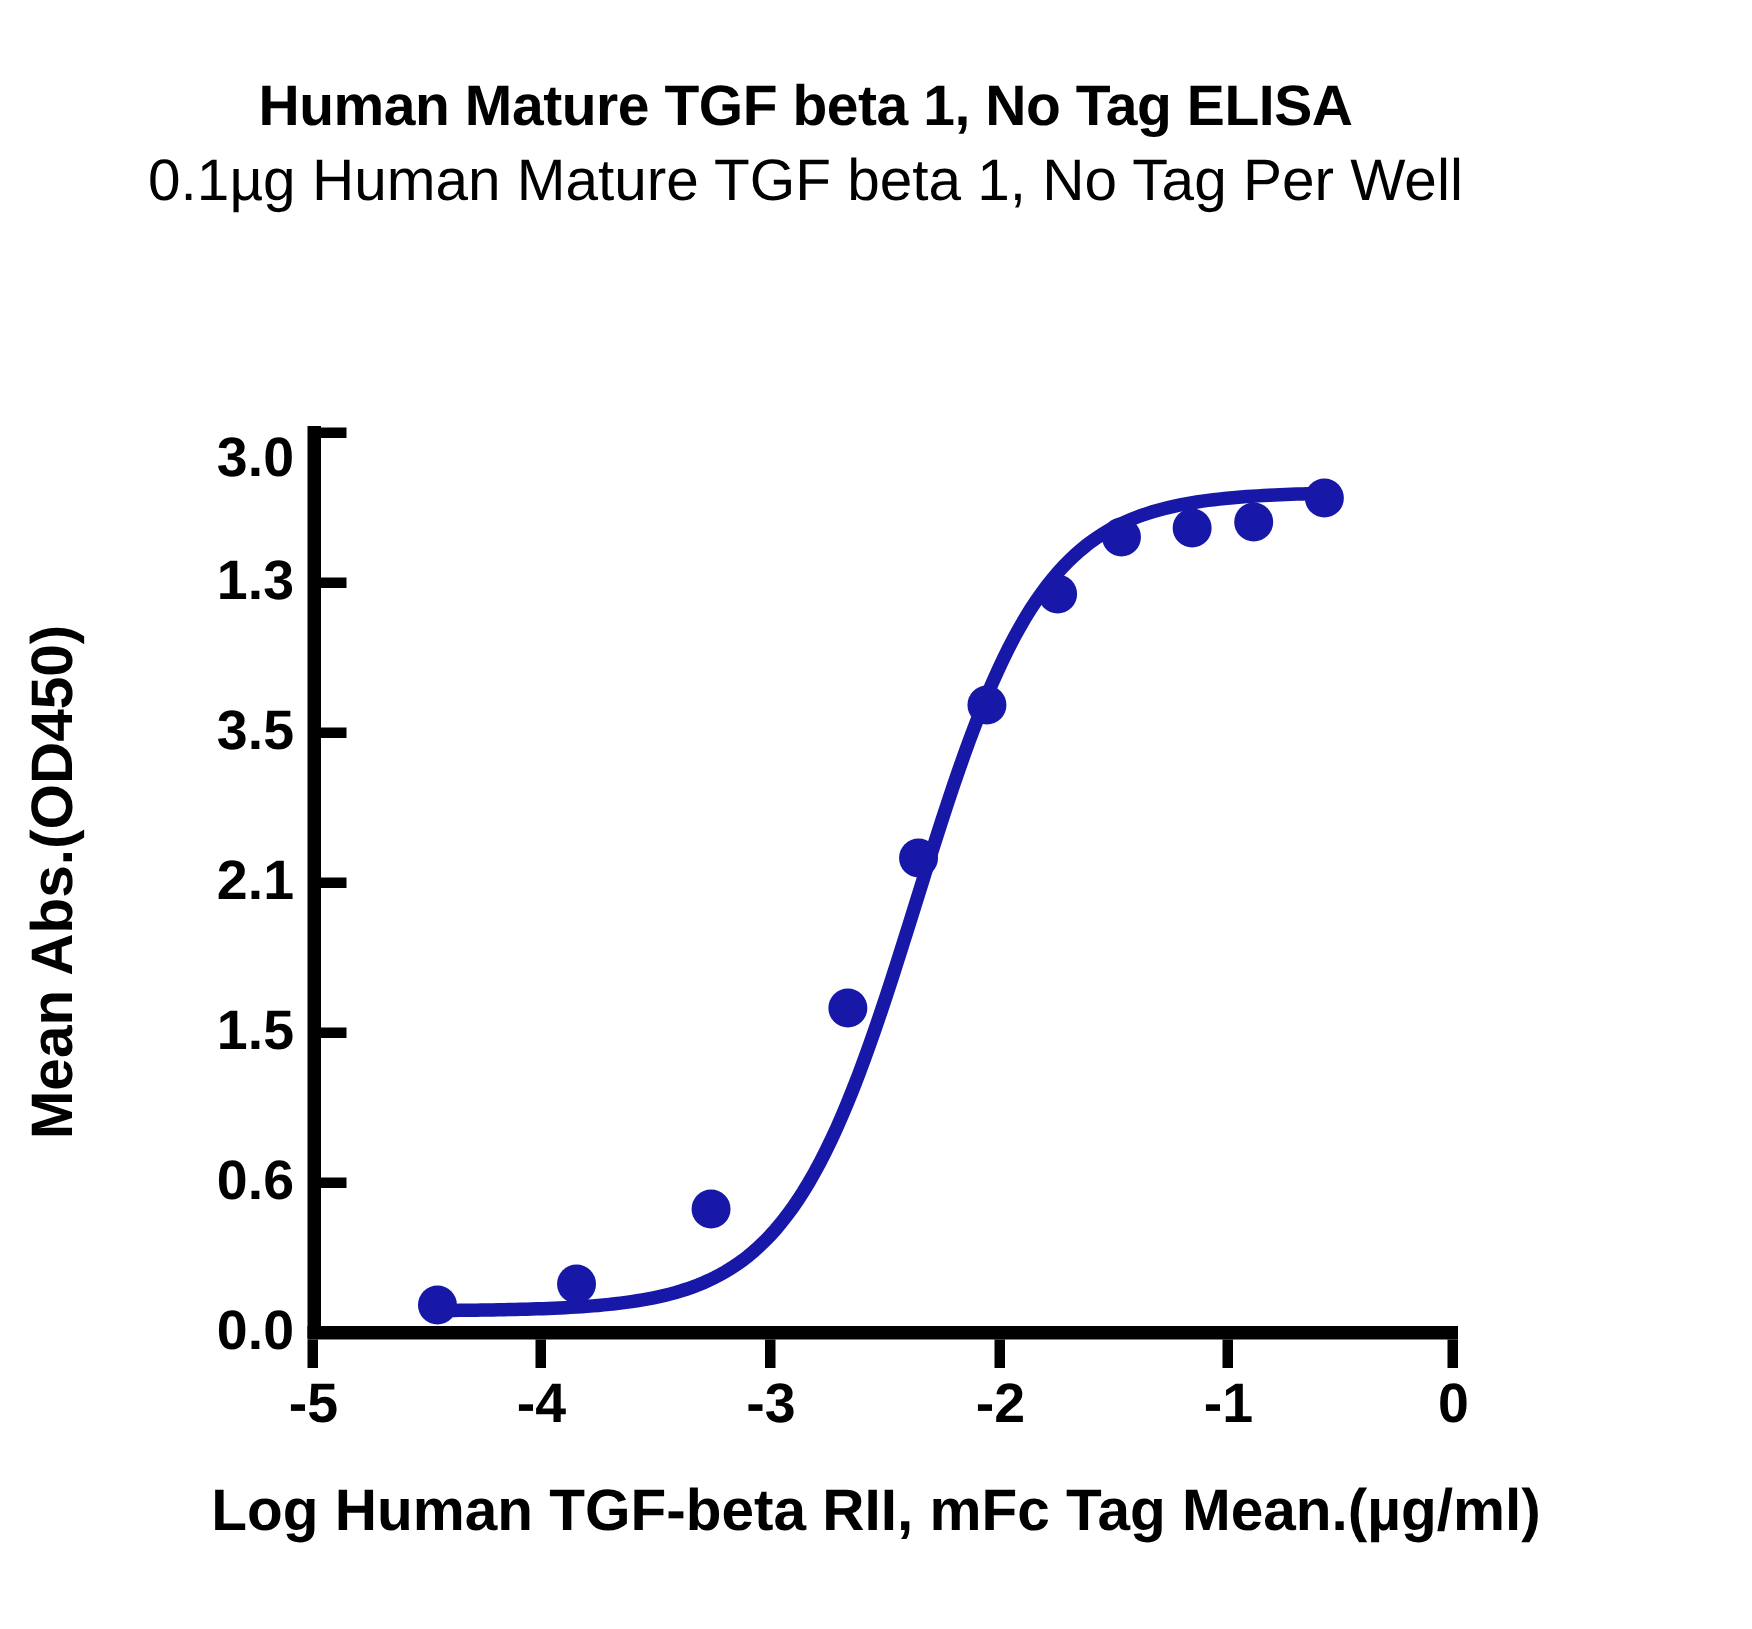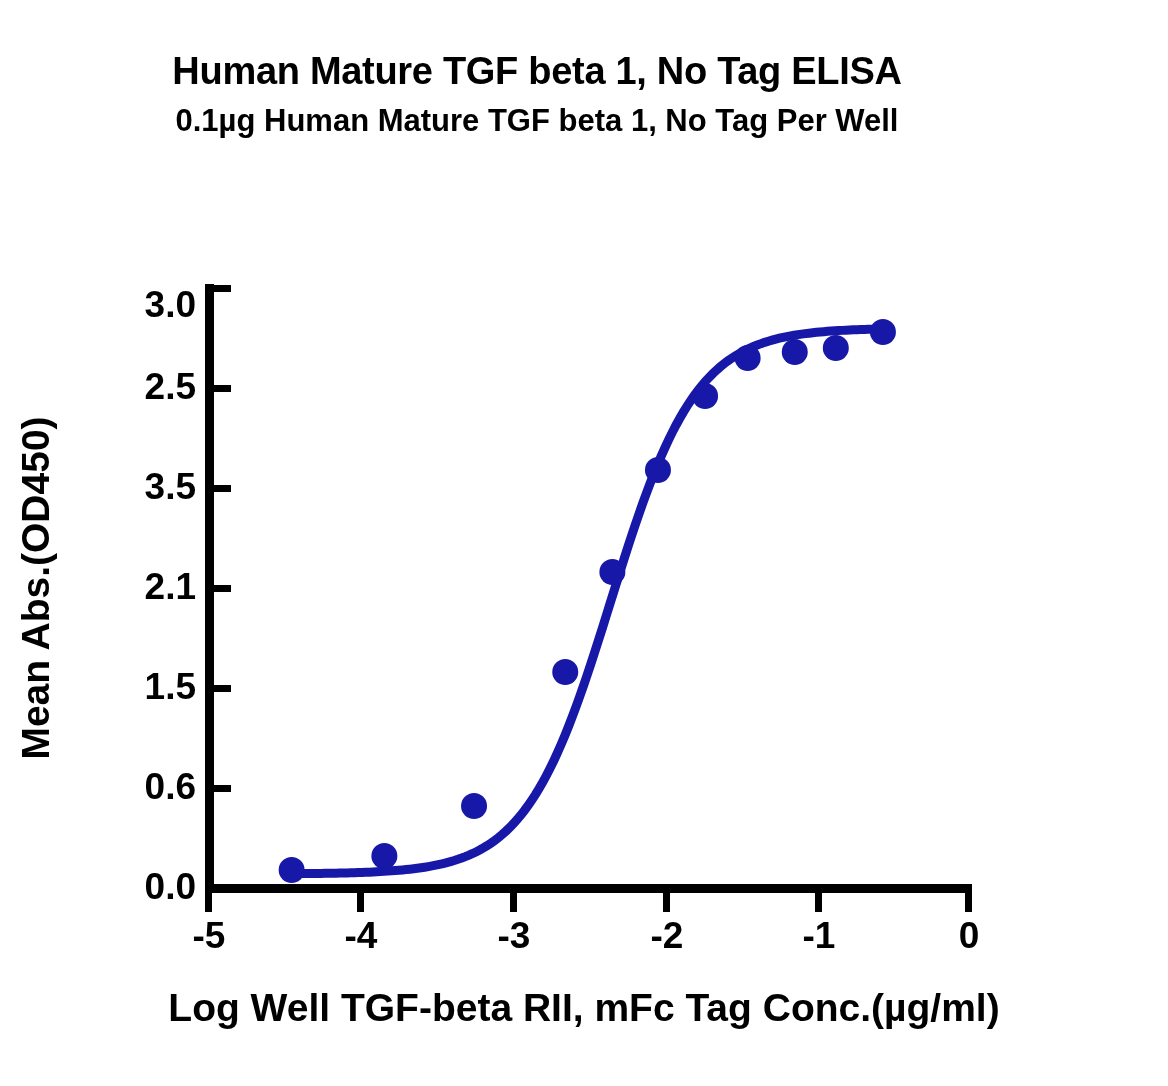--- a/index.html
+++ b/index.html
@@ -26,22 +26,22 @@
     text-align: center;
   }
   #chart-title {
     font-size: 38px;
     font-weight: bold;
     letter-spacing: -0.3px;
     line-height: 46px;
     white-space: nowrap;
   }
   #chart-subtitle {
-    font-size: 31px;
-    font-weight: bold;
+    font-size: 39px;
+    font-weight: normal;
     line-height: 40px;
     margin-top: 7px;
     white-space: nowrap;
   }
   #y-axis-line {
     position: absolute;
     left: 205px; top: 284px;
     width: 9px; height: 608px;
     background: #000;
   }
@@ -127,39 +127,39 @@
   <div class="y-tick" style="top:585px"></div>
   <div class="y-tick" style="top:485px"></div>
   <div class="y-tick" style="top:385px"></div>
   <div class="y-tick" style="top:285px"></div>
 
   <div class="ytl-wrap" style="top:866px">0.0</div>
   <div class="ytl-wrap" style="top:766px">0.6</div>
   <div class="ytl-wrap" style="top:666px">1.5</div>
   <div class="ytl-wrap" style="top:566px">2.1</div>
   <div class="ytl-wrap" style="top:466px">3.5</div>
-  <div class="ytl-wrap" style="top:366px">2.5</div>
+  <div class="ytl-wrap" style="top:366px">1.3</div>
   <div class="ytl-wrap" style="top:284px">3.0</div>
 
   <div class="x-tick" style="left:205px"></div>
   <div class="x-tick" style="left:357px"></div>
   <div class="x-tick" style="left:510px"></div>
   <div class="x-tick" style="left:663px"></div>
   <div class="x-tick" style="left:815px"></div>
   <div class="x-tick" style="left:965px"></div>
 
   <div class="xtl-wrap" style="left:209px">-5</div>
   <div class="xtl-wrap" style="left:361px">-4</div>
   <div class="xtl-wrap" style="left:514px">-3</div>
   <div class="xtl-wrap" style="left:667px">-2</div>
   <div class="xtl-wrap" style="left:819px">-1</div>
   <div class="xtl-wrap" style="left:969px">0</div>
 
   <div id="y-axis-title">Mean Abs.(OD450)</div>
-  <div id="x-axis-title">Log Well TGF-beta RII, mFc Tag Conc.(µg/ml)</div>
+  <div id="x-axis-title">Log Human TGF-beta RII, mFc Tag Mean.(µg/ml)</div>
 
   <svg id="curve-svg" viewBox="0 0 1168 1086">
     <path id="fit-curve" fill="none" stroke-linecap="round" stroke-width="9" d="M291.64,873.70L295.34,873.67L299.03,873.64L302.73,873.61L306.42,873.57L310.12,873.53L313.81,873.49L317.51,873.44L321.20,873.39L324.90,873.34L328.60,873.28L332.29,873.21L335.99,873.14L339.68,873.06L343.38,872.98L347.07,872.89L350.77,872.79L354.46,872.68L358.16,872.56L361.85,872.43L365.55,872.28L369.25,872.13L372.94,871.96L376.64,871.78L380.33,871.58L384.03,871.36L387.72,871.12L391.42,870.86L395.11,870.58L398.81,870.27L402.51,869.93L406.20,869.57L409.90,869.17L413.59,868.73L417.29,868.26L420.98,867.75L424.68,867.19L428.37,866.58L432.07,865.91L435.76,865.19L439.46,864.41L443.16,863.56L446.85,862.63L450.55,861.62L454.24,860.53L457.94,859.34L461.63,858.05L465.33,856.65L469.02,855.13L472.72,853.48L476.42,851.70L480.11,849.77L483.81,847.68L487.50,845.42L491.20,842.97L494.89,840.33L498.59,837.49L502.28,834.42L505.98,831.11L509.67,827.55L513.37,823.73L517.07,819.63L520.76,815.23L524.46,810.52L528.15,805.49L531.85,800.12L535.54,794.40L539.24,788.31L542.93,781.86L546.63,775.02L550.33,767.79L554.02,760.17L557.72,752.16L561.41,743.75L565.11,734.95L568.80,725.76L572.50,716.21L576.19,706.30L579.89,696.05L583.58,685.49L587.28,674.64L590.98,663.54L594.67,652.21L598.37,640.69L602.06,629.03L605.76,617.27L609.45,605.45L613.15,593.60L616.84,581.79L620.54,570.05L624.24,558.42L627.93,546.95L631.63,535.67L635.32,524.63L639.02,513.85L642.71,503.36L646.41,493.20L650.10,483.37L653.80,473.91L657.49,464.82L661.19,456.12L664.89,447.81L668.58,439.89L672.28,432.37L675.97,425.24L679.67,418.50L683.36,412.13L687.06,406.14L690.75,400.51L694.45,395.23L698.15,390.28L701.84,385.65L705.54,381.32L709.23,377.29L712.93,373.54L716.62,370.04L720.32,366.80L724.01,363.78L727.71,360.99L731.40,358.40L735.10,356.00L738.80,353.79L742.49,351.74L746.19,349.84L749.88,348.09L753.58,346.48L757.27,344.99L760.97,343.62L764.66,342.36L768.36,341.19L772.05,340.12L775.75,339.13L779.45,338.22L783.14,337.39L786.84,336.62L790.53,335.92L794.23,335.27L797.92,334.67L801.62,334.12L805.31,333.62L809.01,333.16L812.71,332.73L816.40,332.34L820.10,331.98L823.79,331.65L827.49,331.35L831.18,331.07L834.88,330.82L838.57,330.59L842.27,330.37L845.97,330.18L849.66,330.00L853.36,329.83L857.05,329.68L860.75,329.54L864.44,329.41L868.14,329.30L871.83,329.19L875.53,329.09L879.22,329.00L882.92,328.92" stroke="#1717A8"></path>
     <g id="markers">
         <circle cx="291.64" cy="870.00" r="13" fill="#1717A8"></circle>
         <circle cx="384.36" cy="856.00" r="13" fill="#1717A8"></circle>
         <circle cx="474.04" cy="806.00" r="13" fill="#1717A8"></circle>
         <circle cx="565.24" cy="672.00" r="13" fill="#1717A8"></circle>
         <circle cx="612.36" cy="572.00" r="13" fill="#1717A8"></circle>
         <circle cx="657.96" cy="470.00" r="13" fill="#1717A8"></circle>

